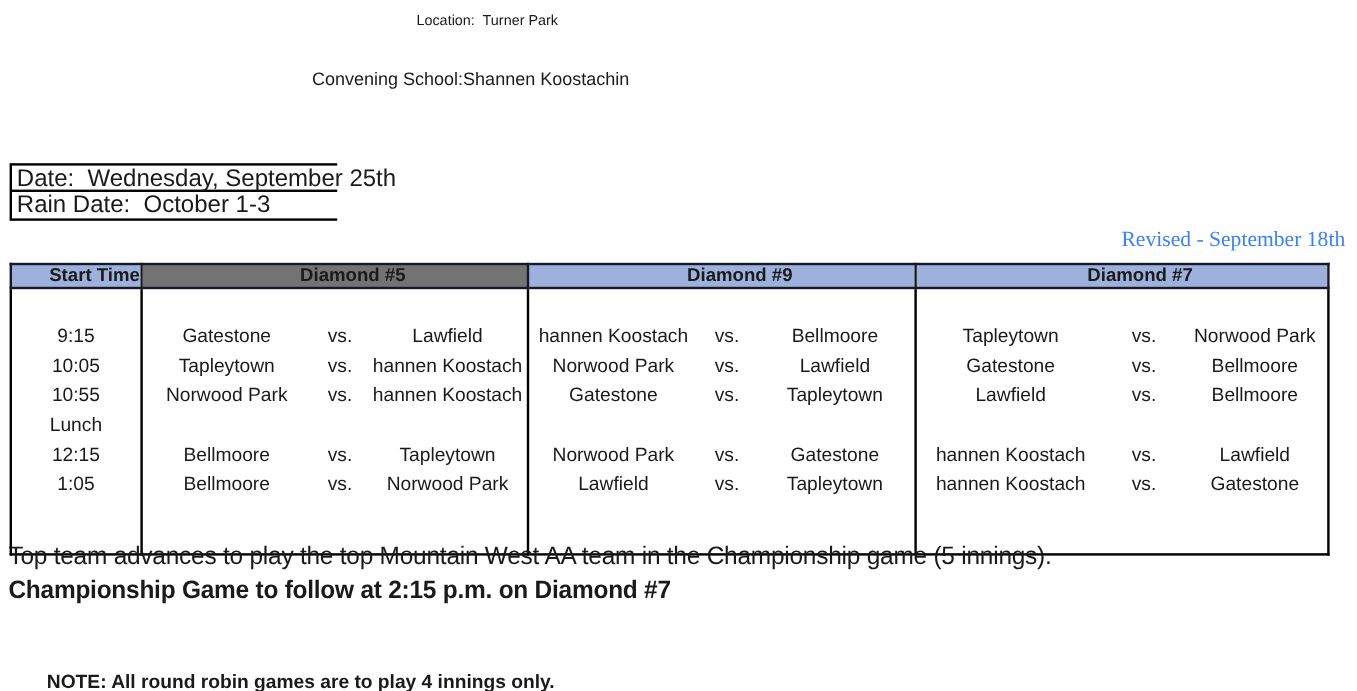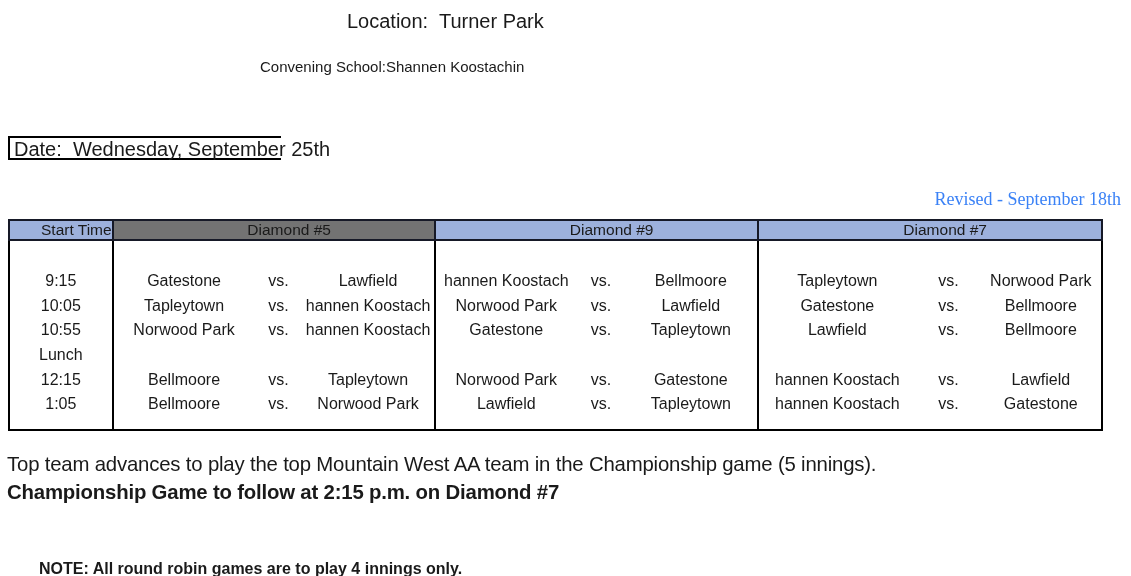--- a/index.html
+++ b/index.html
@@ -6,21 +6,21 @@
   html,body { background:#ffffff; }
   body {
     position:relative;
     width:1131px; height:576px;
     font-family:"Liberation Sans", sans-serif;
     color:#1a1a1a;
     overflow:hidden;
   }
 
   
-  .location-line  { position:absolute; left:347px; top:10px;  font-size:20px; white-space:pre; }
+  .location-line  { position:absolute; left:347px; top:10px;  font-size:12px; white-space:pre; }
   .convening-line { position:absolute; left:260px; top:58px;  font-size:15px; white-space:pre; }
 
   
   .date-box { position:absolute; left:8px; top:136px; width:273px; border-left:2px solid #000; }
   .date-row {
     height:24px; line-height:22px; font-size:20px;
     padding-left:4px; white-space:pre; overflow:visible;
     border-bottom:2px solid #000;
   }
   .date-row:first-child { border-top:2px solid #000; }
@@ -38,27 +38,27 @@
     border-collapse:collapse; table-layout:fixed;
   }
   .col-time { width:95px; }
   .col-d5   { width:322px; }
   .col-d6   { width:323px; }
   .col-d7   { width:344px; }
   th.diamond-header {
     background:#9DB1DC;
     border:2px solid #161927;
     height:19px;
-    font-size:15.5px; font-weight:normal;
+    font-size:15.5px; font-weight:bold;
     text-align:center; vertical-align:middle;
     overflow:hidden; white-space:nowrap;padding-left:31px;
   }
   td.body-cell {
     border:2px solid #000000;
-    height:190px;
+    height:222px;
     vertical-align:top;
     padding:0;
   }
   .cell-body { margin-top:28px; }
   .line {
     height:24.6px; font-size:16px; white-space:nowrap;
     display:flex; align-items:center; justify-content:center;
   }
   .line.match {
     display:grid; grid-template-columns:44% 15% 41%;
@@ -86,20 +86,21 @@
   }
 </style>
 </head>
 <body>
 
 <div class="location-line">Location:  Turner Park</div>
 <div class="convening-line">Convening School:Shannen Koostachin</div>
 
 <div class="date-box">
   <div class="date-row">Date:  Wednesday, September 25th</div>
+  <div class="date-row">Rain Date:  October 1-3</div>
 </div>
 
 <div class="revised-note" style="color: #3b82f6;">Revised - September 18th</div>
 
 <table class="schedule">
   <colgroup>
     <col class="col-time">
       <col class="col-d5">
       <col class="col-d6">
       <col class="col-d7">

